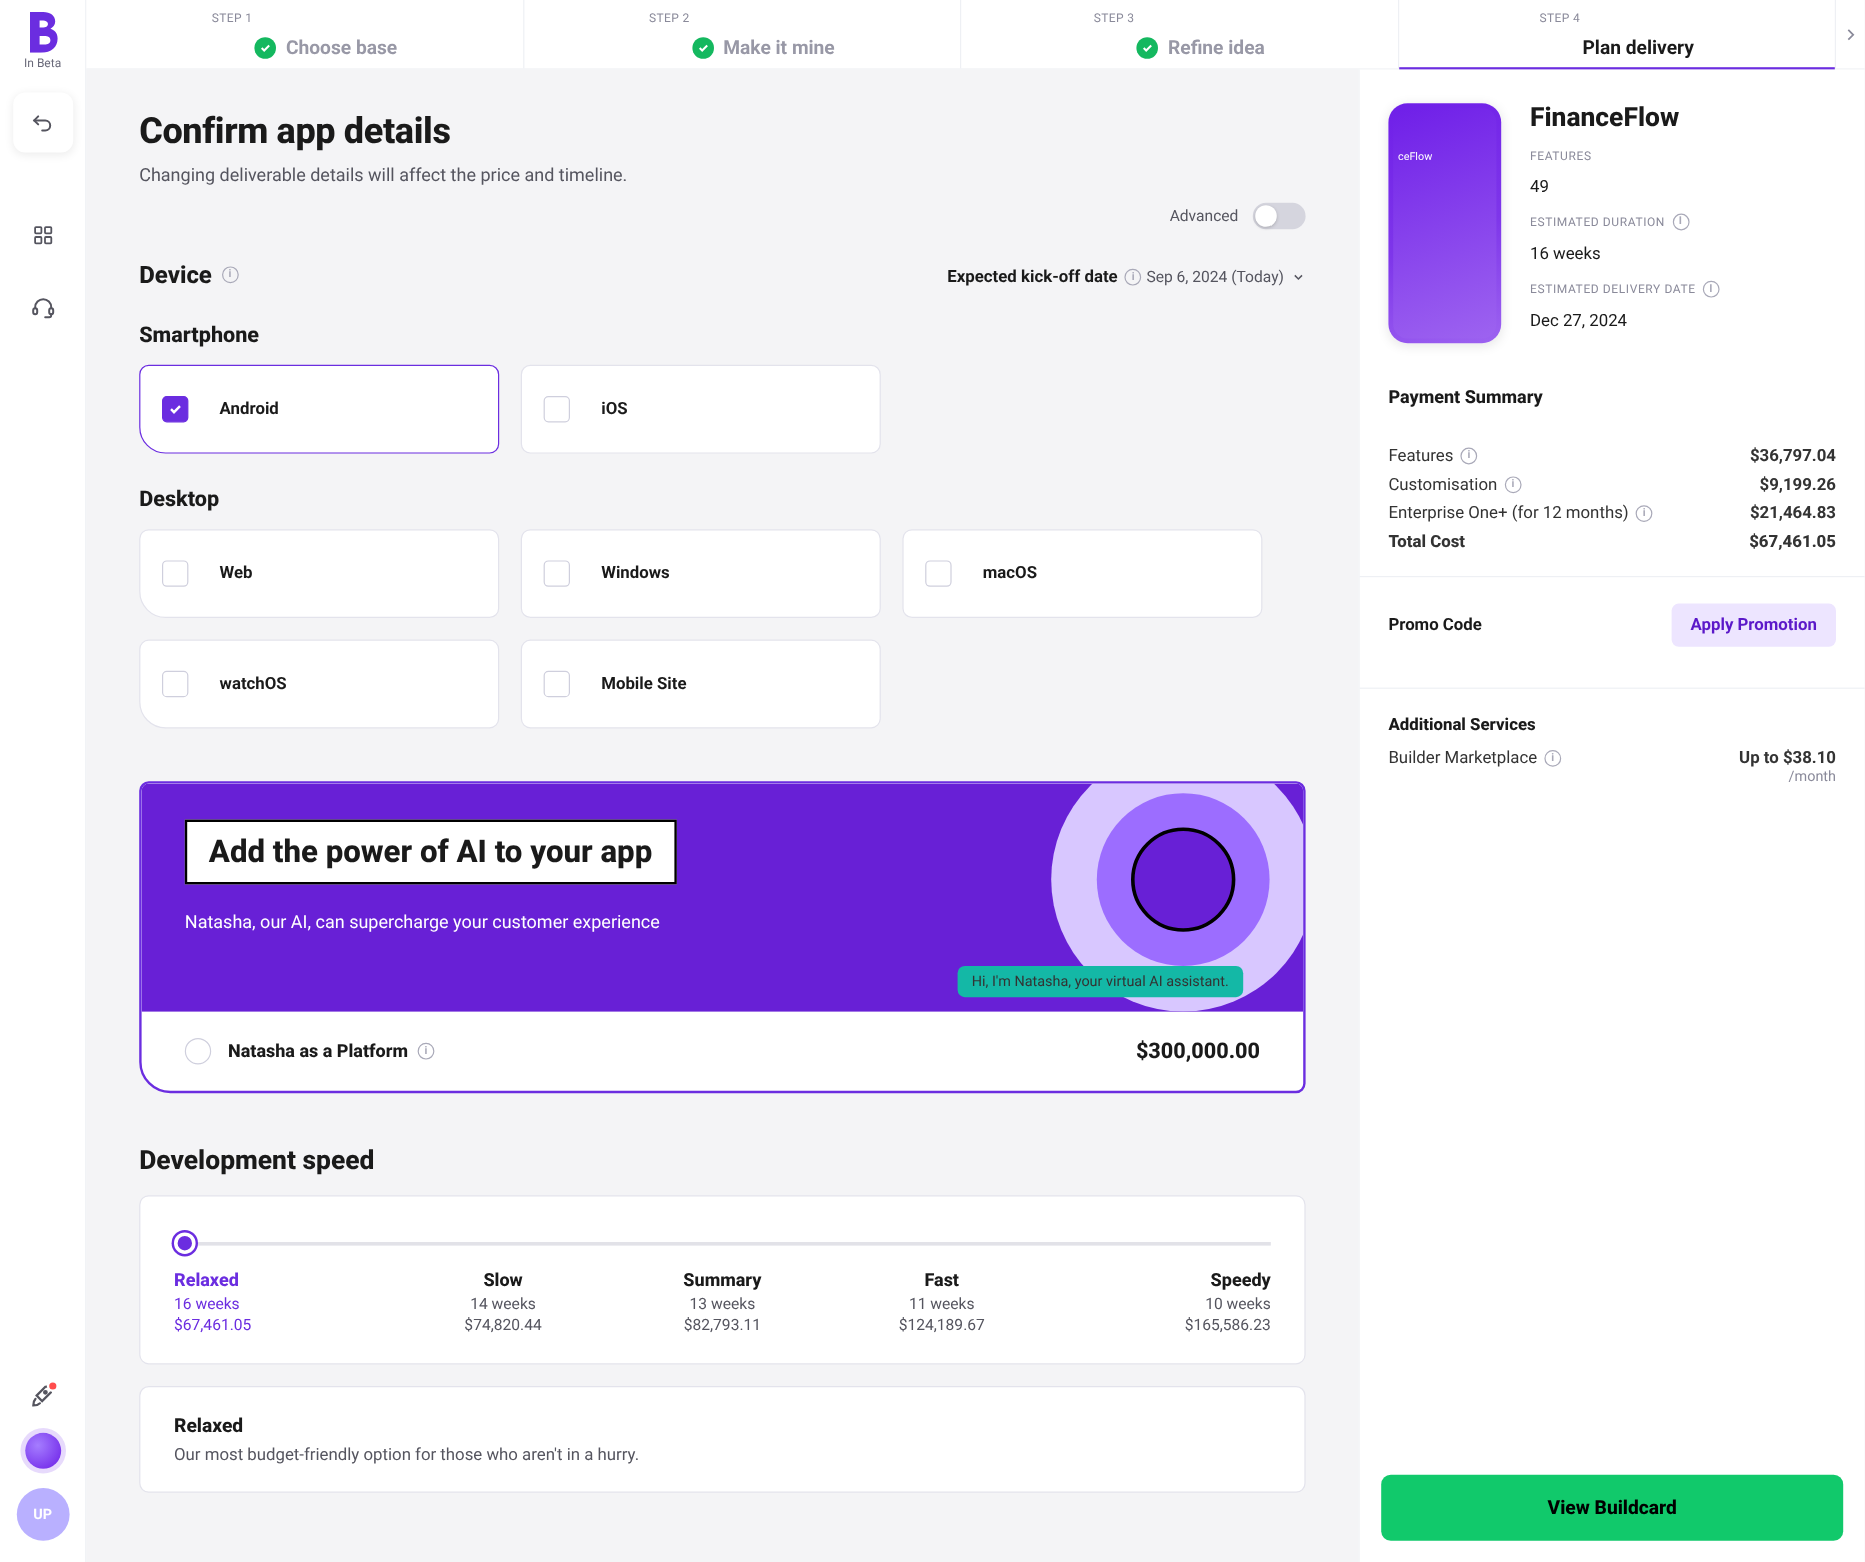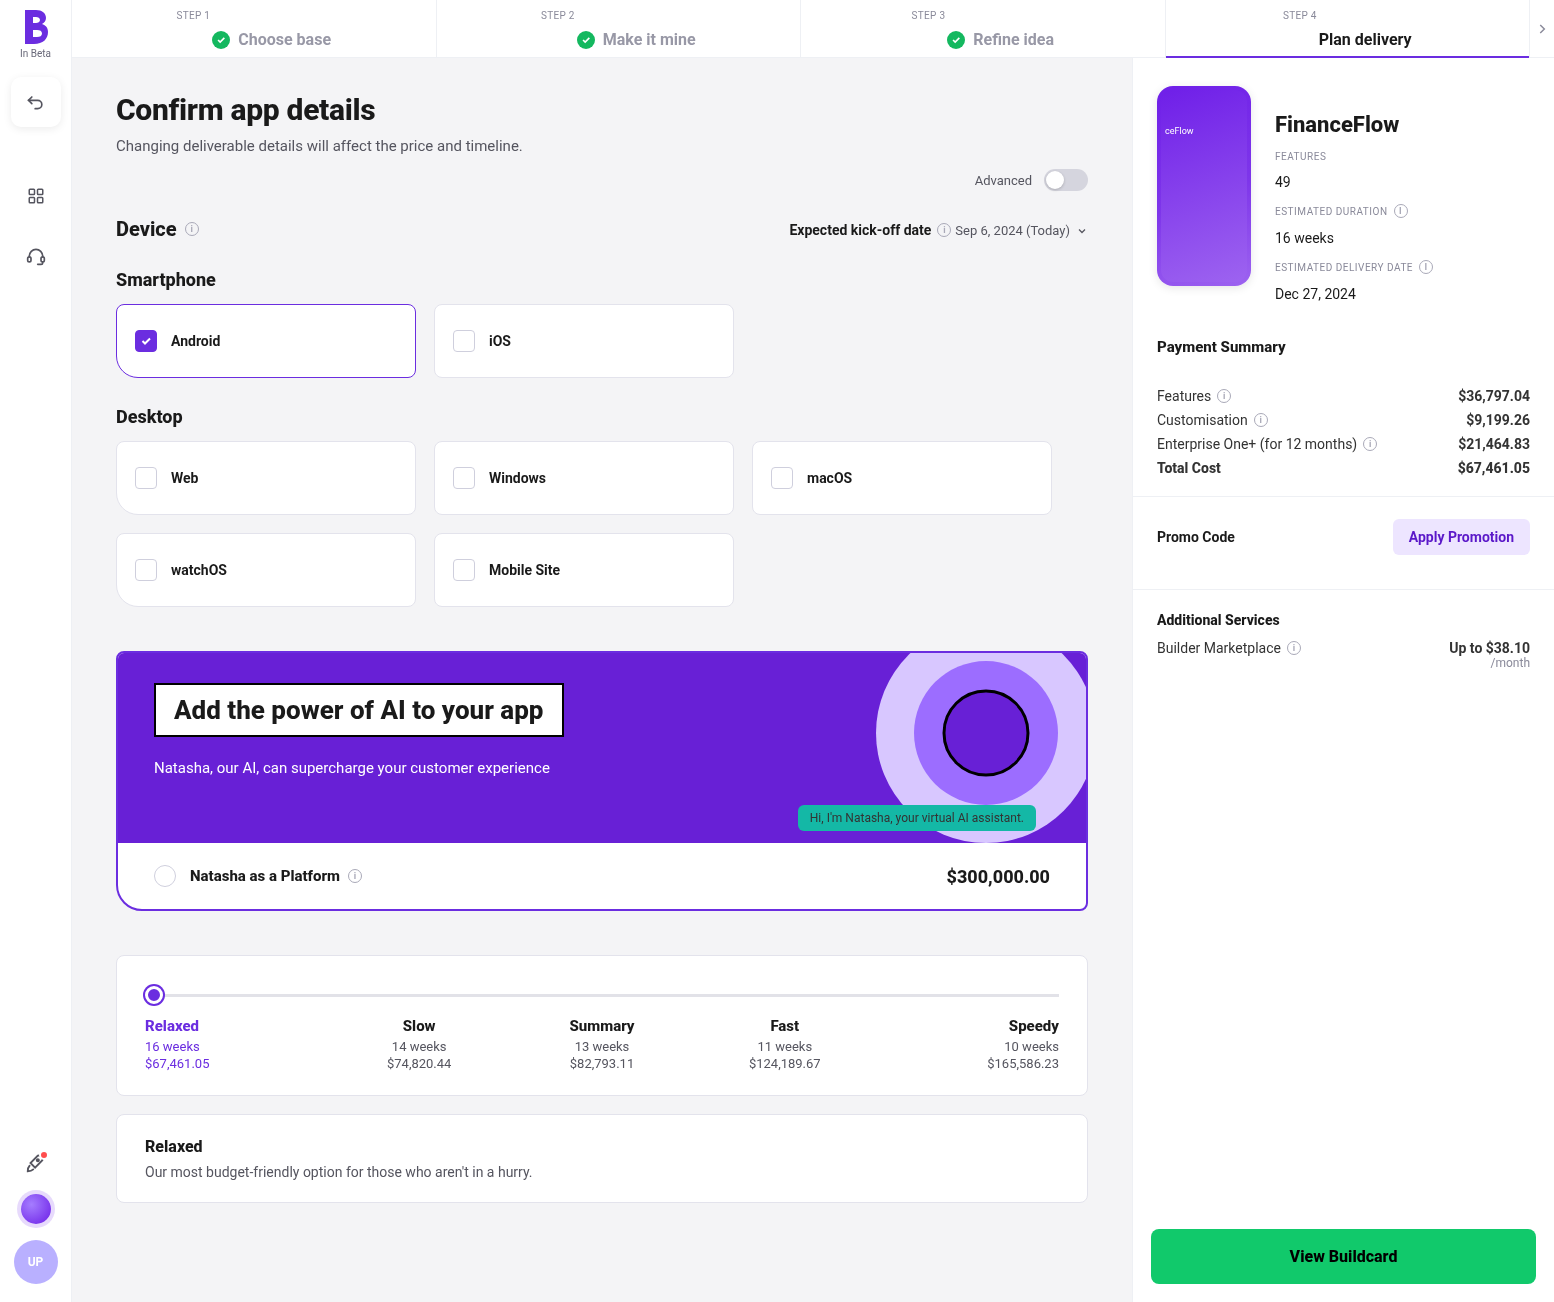--- a/index.html
+++ b/index.html
@@ -49,21 +49,21 @@
 
   .section-head { display:flex; align-items:center; gap:8px; margin-top:10px; }
   .section-head h2 { font-size:20px; font-weight:800; color:#1a1a1a; }
   .kickoff { margin-left:auto; text-align:right; }
   .kickoff .lbl { font-size:14px; font-weight:700; color:#1a1a1a; display:inline-flex; align-items:center; gap:6px; }
   .kickoff .val { font-size:13px; color:#55555f; display:inline-flex; align-items:center; gap:6px; margin-top:4px; justify-content:flex-end; }
 
   h3.group { font-size:18px; font-weight:800; margin:28px 0 14px; color:#1a1a1a; }
 
   .card-row { display:flex; gap:18px; flex-wrap:wrap; }
-  .device-card { width:300px; height:74px; background:#fff; border:1.5px solid #e3e3ec; border-radius:8px; display:flex; align-items:center; padding:0 18px; gap:14px; cursor:pointer; }
+  .device-card { width:300px; height:74px; background:#fff; border:1.5px solid #e3e3ec; border-radius:8px; display:flex; align-items:center; padding:0 18px; gap:26px; cursor:pointer; }
   .device-card.smartphone-first { border-bottom-left-radius:22px; }
   .device-card.selected { border-color:#6b2de0; }
   .checkbox { width:22px; height:22px; border-radius:4px; border:1.5px solid #cfcfdd; background:#fff; display:inline-flex; align-items:center; justify-content:center; }
   .checkbox.checked { background:#6b2de0; border-color:#6b2de0; }
   .checkbox svg { width:12px; height:12px; }
   .device-name { font-size:14px; font-weight:700; color:#1a1a1a; }
 
   
   .ai-banner { margin-top:44px; border:2px solid #6b2de0; border-radius:8px; border-bottom-left-radius:26px; overflow:hidden; background:#fff; }
   .ai-hero { background:#6820d6; padding:30px 36px; color:#fff; position:relative; height:190px; overflow:hidden; }
@@ -92,21 +92,21 @@
   .speed-col.active .speed-name, .speed-col.active .speed-weeks, .speed-col.active .speed-price { color:#6b2de0; }
   .speed-desc { border:1.5px solid #e3e3ec; border-radius:8px; padding:22px 28px; margin-top:18px; background:#fff; }
   .speed-desc h4 { font-size:16px; font-weight:800; color:#1a1a1a; margin-bottom:8px; }
   .speed-desc p { font-size:14px; color:#55555f; }
 
   
   .phone-thumb { width:94px; height:200px; border-radius:16px; background:linear-gradient(160deg,#6f1fe8 0%,#7e36ea 55%,#9d63f0 100%); box-shadow:0 2px 10px rgba(0,0,0,0.1); position:relative; }
   .phone-thumb::after{ content:""; position:absolute; inset:4px; border-radius:12px; background:linear-gradient(160deg,#6f1fe8, #9d63f0); }
   .phone-label{ position:absolute; top:40px; left:8px; font-size:9px; color:#fff; z-index:2; }
   .phone-row { display:flex; gap:24px; }
-  .app-name { font-size:22px; font-weight:800; color:#1a1a1a;margin-top:26px; }
+  .app-name { font-size:22px; font-weight:800; color:#1a1a1a; }
   .meta-lbl { font-size:10px; letter-spacing:.5px; color:#8a8a9a; text-transform:uppercase; margin-top:14px; display:flex; align-items:center; gap:6px;}
   .meta-val { font-size:14px; color:#1a1a1a; margin-top:12px; }
   .summary-head { font-size:15px; font-weight:800; color:#1a1a1a; margin:24px 0 12px; }
   .sum-row { display:flex; justify-content:space-between; align-items:center; font-size:14px; color:#333; margin:8px 0; }
   .sum-row .label { display:flex; align-items:center; gap:6px; }
   .sum-row.total { font-weight:800; }
   .info-icon { width:14px; height:14px; border-radius:50%; border:1.5px solid #a9a9b8; display:inline-flex; align-items:center; justify-content:center; font-size:9px; color:#a9a9b8; font-weight:700; }
   .promo-row { display:flex; justify-content:space-between; align-items:center; }
   .promo-label { font-size:14px; font-weight:700; color:#1a1a1a; }
   .promo-btn { background:#ede5ff; color:#5b18c9; border:none; border-radius:6px; padding:10px 16px; font-size:14px; font-weight:700; cursor:pointer; }
@@ -306,20 +306,21 @@
             <span class="ai-label">
               <span>Natasha as a Platform</span>
               <span class="info-icon">i</span>
             </span>
           </div>
           <span class="ai-price">$300,000.00</span>
         </div>
       </div>
 
       <div class="speed-wrap">
+        <h2 style="font-size:22px;font-weight:800;color:#1a1a1a">Development speed</h2>
         <div class="speed-card">
           <div class="slider-track">
             <div class="slider-thumb"></div>
           </div>
           <div class="speed-grid">
             <div class="speed-col active">
               <div class="speed-name">Relaxed</div>
               <div class="speed-weeks">16 weeks</div>
               <div class="speed-price">$67,461.05</div>
             </div>

